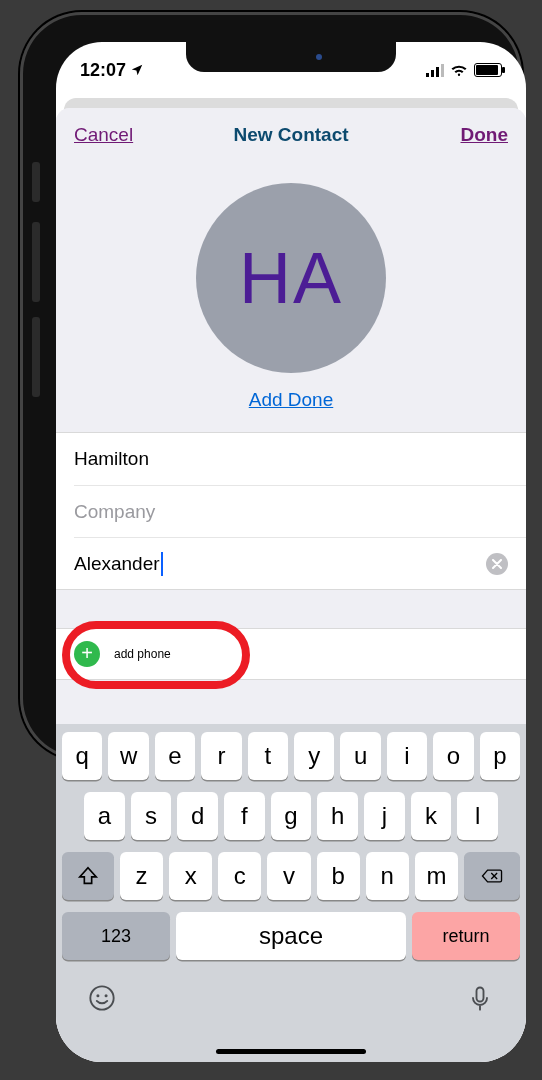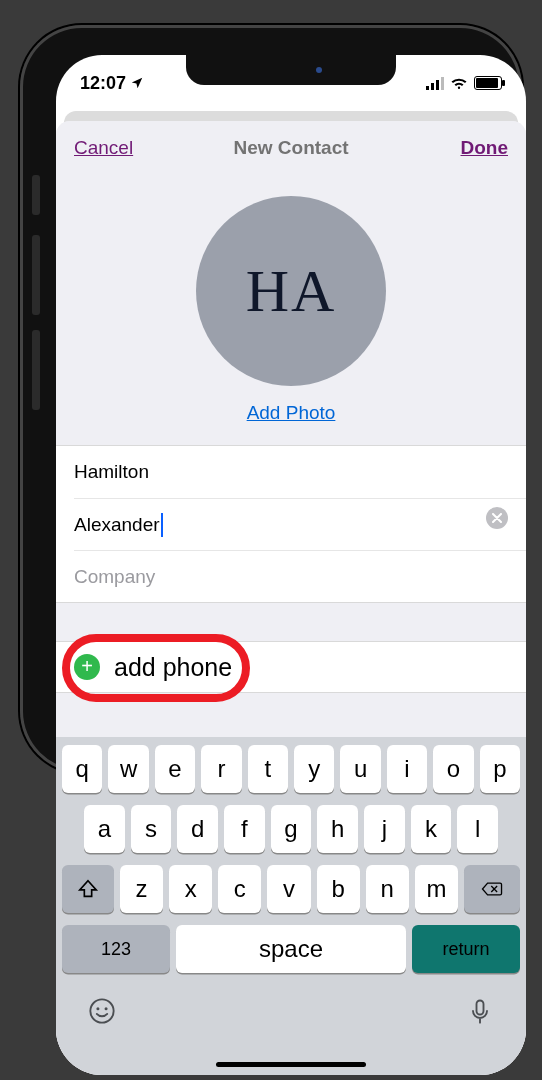--- a/index.html
+++ b/index.html
@@ -1,18 +1,18 @@
 <!DOCTYPE html>
 <html><head>
 <meta charset="utf-8">
 <style>
   * { box-sizing: border-box; margin: 0; padding: 0; font-family: -apple-system, "Helvetica Neue", Helvetica, Arial, sans-serif; }
   body { background: #3a3a3a; width: 542px; height: 1080px; overflow: hidden; }
   .device-frame {
-    position: absolute; left: 20px; top: 25px; width: 502px; height: 748px;
+    position: absolute; left: 20px; top: 12px; width: 502px; height: 748px;
     background: #111; border-radius: 62px; box-shadow: inset 0 0 0 3px #444, 0 0 0 2px #000;
   }
   .screen {
     position: absolute; left: 36px; top: 30px; width: 470px; height: 1020px;
     background: #fff; border-radius: 46px; overflow: hidden;
   }
   .notch {
     position: absolute; top: 0; left: 50%; transform: translateX(-50%);
     width: 210px; height: 30px; background: #111; border-bottom-left-radius: 18px; border-bottom-right-radius: 18px; z-index: 50;
   }
@@ -43,64 +43,64 @@
   .sheet-back {
     position:absolute; top:56px; left:8px; right:8px; height:20px; background:#dcdcdc; border-radius:12px 12px 0 0;
   }
   .sheet {
     position:absolute; top:66px; left:0; right:0; bottom:0; background:#efeff4; border-radius:14px 14px 0 0;
     overflow:hidden;
   }
   .nav {
     height:54px; display:flex; align-items:center; justify-content:space-between; padding:0 18px; background:#efeff4;
   }
-  .nav-title { position:absolute; left:0; right:0; text-align:center; font-size:19px; font-weight:600; color:#737373; pointer-events:none; }
+  .nav-title { position:absolute; left:0; right:0; text-align:center; font-size:19px; font-weight:600; color:#0c4a6e; pointer-events:none; }
   .nav-link { font-size:19px; color:#701a75; text-decoration:underline; }
   .nav-link.done { font-weight:700;text-align:center; }
 
   .photo-area { height:270px; background:#efeff4; display:flex; flex-direction:column; align-items:center; justify-content:center; gap:16px; }
   .avatar { width:190px; height:190px; border-radius:50%; background:#9ba0ab; display:flex; align-items:center; justify-content:center; }
-  .avatar span { color:#0f172a; font-size:60px; font-weight:400; letter-spacing:2px;font-family:Liberation Serif, serif; }
+  .avatar span { color:#4c1d95; font-size:72px; font-weight:400; letter-spacing:2px; }
   .add-photo { color:#0066d6; font-size:19px; text-decoration:underline; }
 
   .fields { background:#fff; border-top:1px solid #d9d9d9; border-bottom:1px solid #d9d9d9; }
-  .field { height:52px; display:flex; padding:8px 18px; position:relative; }
+  .field { height:52px; display:flex; align-items:center; padding:8px 18px; position:relative; }
   .field + .field { border-top:1px solid #e6e6e6; margin-left:18px; padding-left:0; }
   .field + .field::before { content:""; position:absolute; left:-18px; width:18px; top:-1px; height:1px; background:#fff; }
   .field input { border:none; outline:none; font-size:19px; width:100%; background:transparent; }
   .field input::placeholder { color:#9a9a9f; }
   .clear-btn { width:22px; height:22px; border-radius:50%; background:#bfbfc3; display:flex; align-items:center; justify-content:center; margin-left:8px; }
   .clear-btn svg { width:10px; height:10px; }
   .cursor { display:inline-block; width:2px; height:24px; background:#0a60ff; vertical-align:middle; margin-left:1px; }
 
   .spacer { height:38px; }
   .add-row { background:#fff; border-top:1px solid #d9d9d9; border-bottom:1px solid #d9d9d9; height:52px; display:flex; align-items:center; padding:0 18px; gap:14px; position:relative; }
   .plus-circle { width:26px; height:26px; border-radius:50%; background:#30b94d; display:flex; align-items:center; justify-content:center; flex-shrink:0; }
   .plus-circle span { color:#fff; font-size:20px; line-height:1; font-weight:400; position:relative; top:-1px; }
-  .add-row-label { font-size:25px; color:#000;text-align:center; }
+  .add-row-label { font-size:12px; color:#000;text-align:center; }
   .highlight-ring {
     position:absolute; left:6px; top:-8px; width:188px; height:68px; border:8px solid #ec1c24; border-radius:34px; pointer-events:none;
   }
 
   .keyboard {
     position:absolute; bottom:0; left:0; right:0; height:338px; background:#d1d4d9; padding:8px 6px 0;
   }
   .krow { display:flex; gap:6px; justify-content:center; margin-bottom:12px; }
   .key {
     background:#fff; border-radius:6px; height:48px; flex:1; display:flex; align-items:center; justify-content:center;
     font-size:24px; color:#000; box-shadow:0 1.5px 0 #888; min-width:38px;
   }
   .krow.second { padding:0 22px; }
   .key.mod { background:#aeb3bc; flex:0 0 52px; }
   .key.mod.wide { flex:0 0 56px; }
   .krow.bottom .key { height:48px; }
   .krow.bottom { }
   .key.num { background:#aeb3bc; flex:0 0 108px; font-size:18px; }
   .key.space { flex:1; font-size:24px; }
-  .key.return { background:#0f766e; flex:0 0 108px; font-size:18px; }
+  .key.return { background:#fca5a5; flex:0 0 108px; font-size:18px; }
   .kb-footer { display:flex; justify-content:space-between; align-items:center; padding:12px 26px 26px; }
   .emoji-icon, .mic-icon { width:28px; height:28px; color:#4b4e52; }
   .home-indicator { position:absolute; bottom:8px; left:50%; transform:translateX(-50%); width:150px; height:5px; background:#000; border-radius:3px; }
 
   .shift-svg, .del-svg { width:22px; height:22px; }
 </style>
 </head>
 <body>
 
 <div class="device-frame">
@@ -143,41 +143,41 @@
       <div class="nav">
         <span class="nav-link">Cancel</span>
         <span class="nav-title">New Contact</span>
         <span class="nav-link done">Done</span>
       </div>
 
       <div class="photo-area">
         <div class="avatar">
           <span>HA</span>
         </div>
-        <span class="add-photo">Add Photo</span>
+        <span class="add-photo">Add Done</span>
       </div>
 
       <div class="fields">
         <div class="field">
           <input type="text" value="Hamilton" placeholder="First name" style="">
+        </div>
+        <div class="field">
+          <input type="text" placeholder="Company" style="">
         </div>
         <div class="field">
           <span style="font-size:19px;color:#000;display:flex;align-items:center;">
             <span>Alexander</span>
               <span class="cursor"></span>
           </span>
           <div style="flex:1"></div>
           <div class="clear-btn">
             <svg viewBox="0 0 10 10">
                 <path d="M1 1 L9 9 M9 1 L1 9" stroke="#fff" stroke-width="2" stroke-linecap="round"></path>
               </svg>
           </div>
-        </div>
-        <div class="field">
-          <input type="text" placeholder="Company" style="">
         </div>
       </div>
 
       <div class="spacer"></div>
 
       <div class="add-row">
         <div class="highlight-ring"></div>
         <div class="plus-circle">
             <span>+</span>
           </div>

